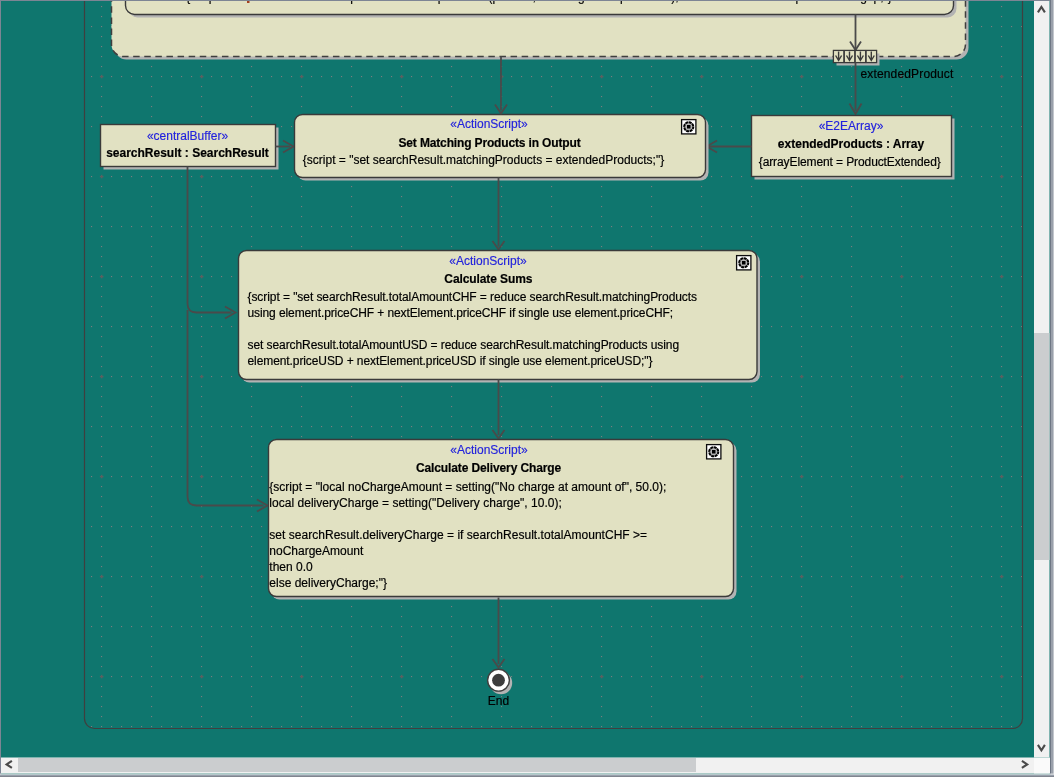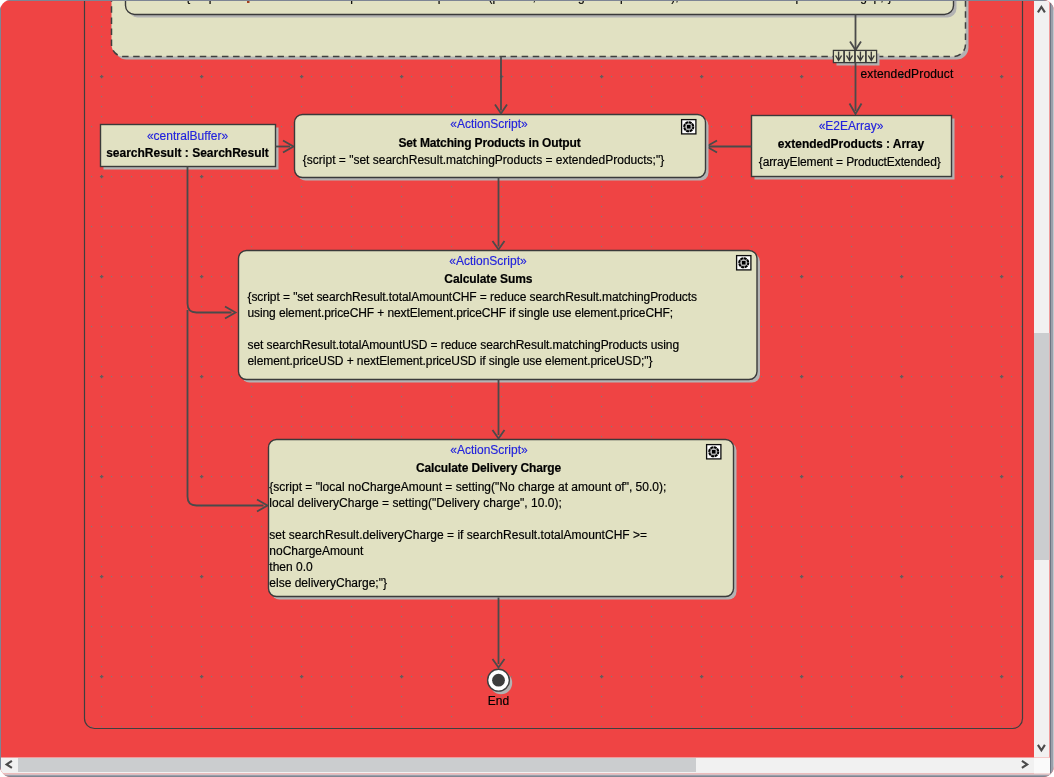--- a/index.html
+++ b/index.html
@@ -1,17 +1,17 @@
 <!DOCTYPE html>
 <html><head>
 <meta charset="utf-8">
 <style>
   html,body{margin:0;padding:0;background:#fff;}
-  #win{position:relative;width:1054px;height:777px;overflow:hidden;background:#ef4444;
-       font-family:"Liberation Sans",sans-serif;border-radius:11px;}
+  #win{position:relative;width:1054px;height:777px;overflow:hidden;background:#0f766e;
+       font-family:"Liberation Sans",sans-serif;}
   svg text{font-family:"Liberation Sans",sans-serif;stroke:none;}
   svg text[fill="#000"]{stroke:#000;stroke-width:0.18px;}
   svg text[fill="#2222dd"]{stroke:#2222dd;stroke-width:0.15px;}
 </style>
 </head>
 <body>
 <div id="win">
 <svg width="1054" height="777" viewBox="0 0 1054 777" shape-rendering="auto">
 <defs>
   <pattern id="gd" width="100" height="100" patternUnits="userSpaceOnUse" patternTransform="translate(1,6)">

